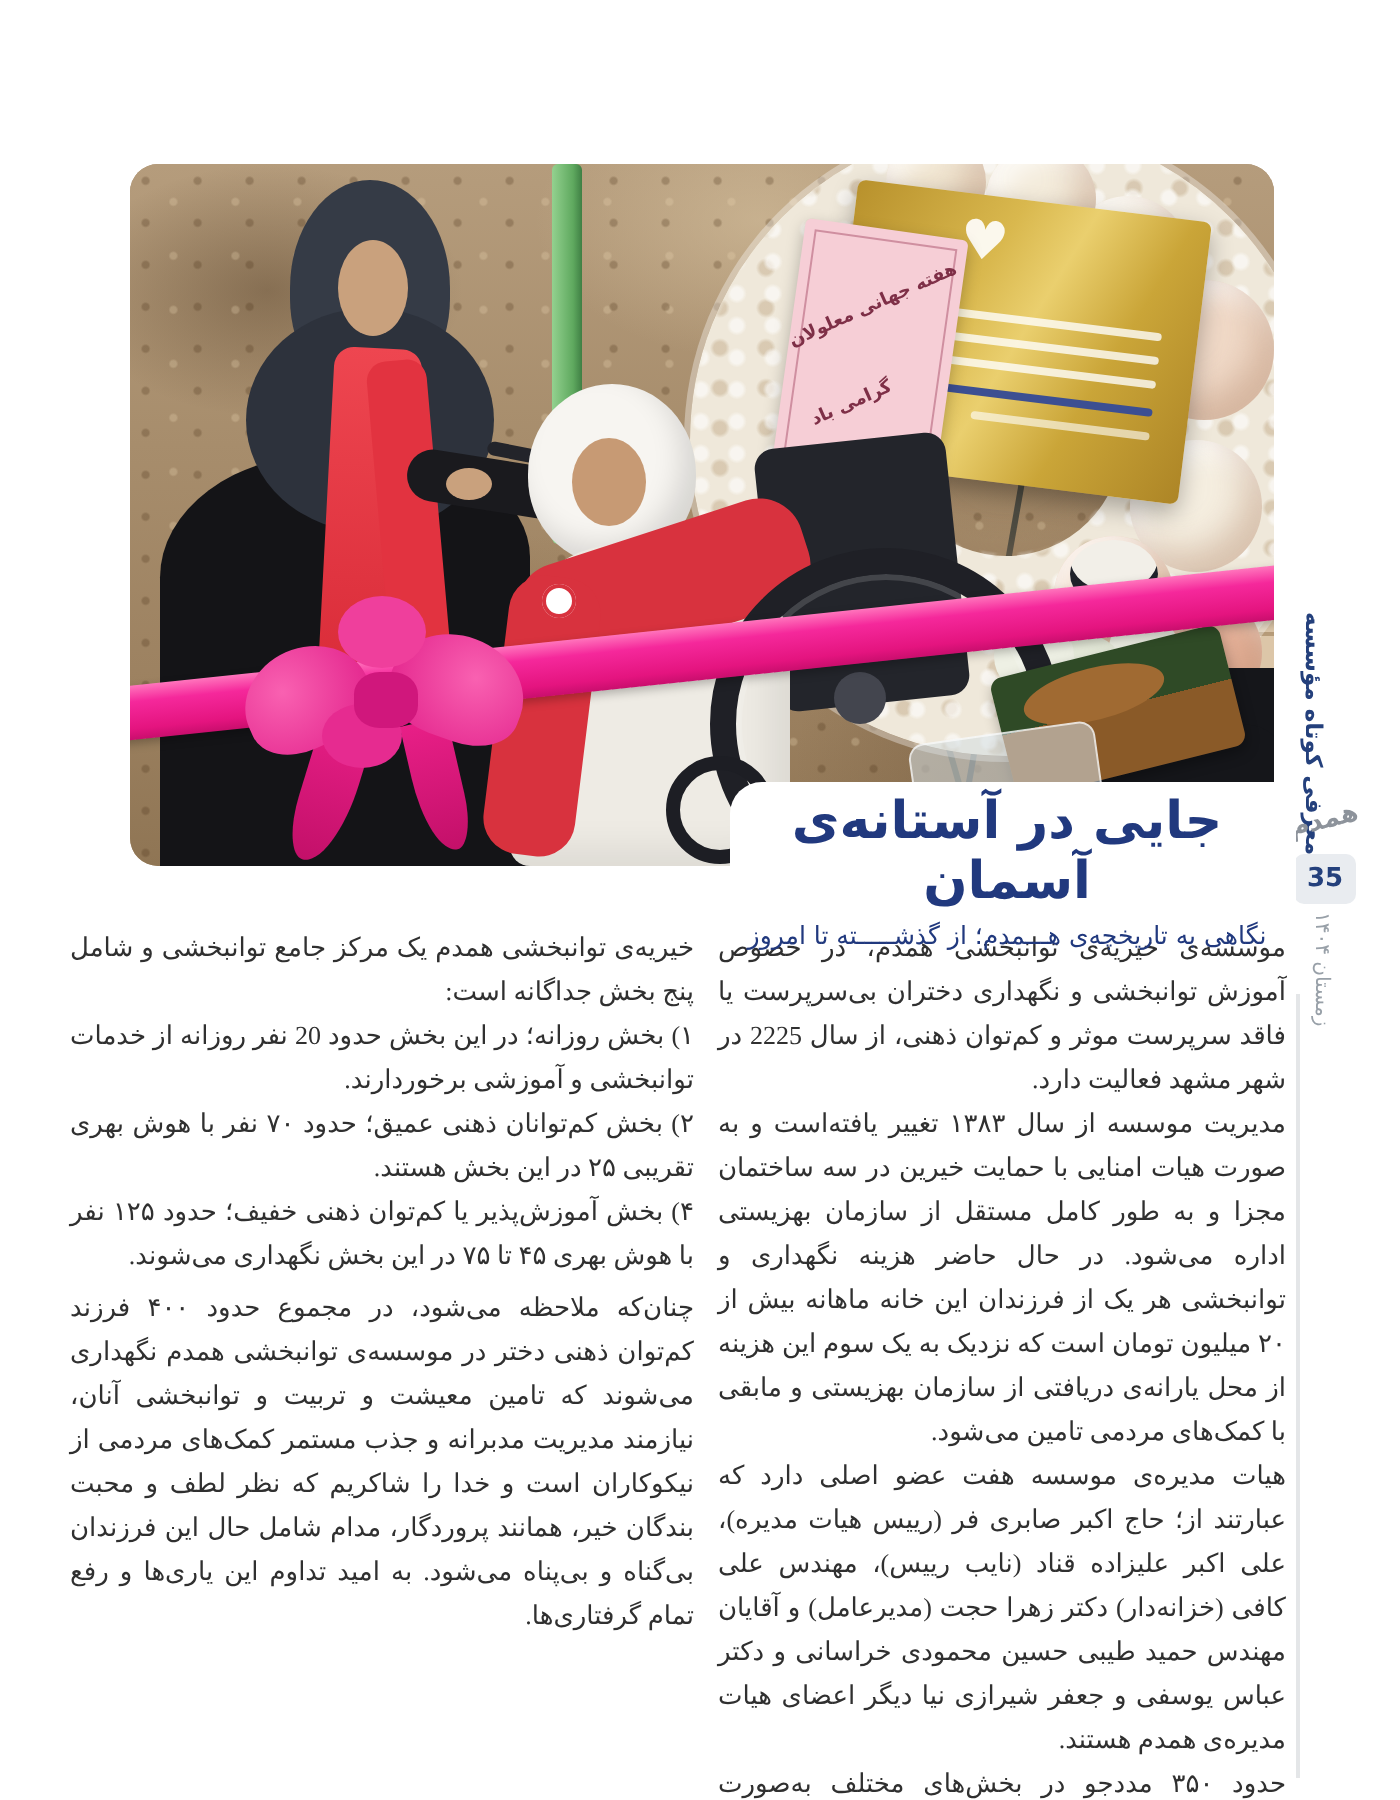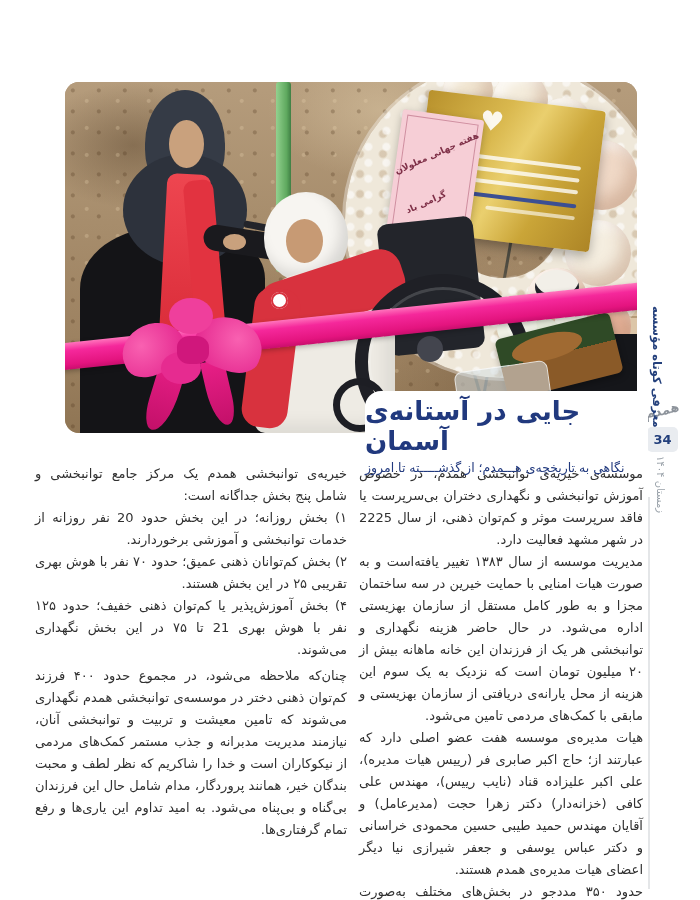--- a/index.html
+++ b/index.html
@@ -130,28 +130,28 @@
   .loop-t{left:46px;top:-2px;width:44px;height:36px;background:#ef3f9c;border-radius:50%;}
   .loop-b{left:38px;top:52px;width:40px;height:32px;background:#e62b90;border-radius:50%;}
   .knot{left:54px;top:36px;width:32px;height:28px;background:#d0177c;border-radius:40%;}
   .tail-l{left:28px;top:58px;width:27px;height:74px;transform:rotate(17deg);
     background:linear-gradient(180deg,#e81f87,#c31069);border-radius:0 0 60% 40%;}
   .tail-r{left:84px;top:60px;width:24px;height:66px;transform:rotate(-13deg);
     background:linear-gradient(180deg,#e81f87,#c31069);border-radius:0 0 40% 60%;}
 
   
   .headline-box{position:absolute;right:52px;top:391px;width:283px;height:67px;background:#fff;
-    border-radius:16px 0 0 0;z-index:10;padding:6px 6px 0 0;box-sizing:border-box;text-align:left;}
+    border-radius:16px 0 0 0;z-index:10;padding:6px 6px 0 0;box-sizing:border-box;text-align:center;}
   .headline-title{font-size:26px;font-weight:bold;color:#21397e;line-height:1.15;}
   .headline-sub{font-size:12.5px;font-weight:normal;color:#21397e;margin-top:3px;}
 
   
   .columns{position:absolute;right:57px;top:463px;width:608px;display:grid;
     grid-template-columns:284px 312px;column-gap:12px;direction:rtl;}
-  .col p{margin:0;font-size:13px;line-height:22px;text-align:justify;color:#303030;}
+  .col p{margin:0;font-size:13px;line-height:22px;text-align:justify;color:#303030;font-family:Liberation Serif, serif;}
   .col p.sp{margin-top:4px;}
 
   
   .sb-label{position:absolute;left:650px;top:306px;writing-mode:vertical-rl;
     font-size:11.5px;font-weight:bold;color:#24407c;letter-spacing:.5px;}
   .sb-logo{position:absolute;left:645px;top:403px;font-size:13px;font-weight:bold;color:#8d939b;
     transform:rotate(-14deg) skewX(-10deg);}
   .sb-badge{position:absolute;left:647px;top:427px;width:31px;height:25px;background:#e9ecf0;
     border-radius:5px;display:flex;align-items:center;justify-content:center;
     font-size:13px;font-weight:bold;color:#24407c;}
@@ -252,24 +252,24 @@
     <div class="col">
       <p>موسسه‌ی خیریه‌ی توانبخشی همدم، در خصوص آموزش توانبخشی و نگهداری دختران بی‌سرپرست یا فاقد سرپرست موثر و کم‌توان ذهنی، از سال 2225 در شهر مشهد فعالیت دارد.</p>
       <p>مدیریت موسسه از سال ۱۳۸۳ تغییر یافته‌است و به صورت هیات امنایی با حمایت خیرین در سه ساختمان مجزا و به طور کامل مستقل از سازمان بهزیستی اداره می‌شود. در حال حاضر هزینه نگهداری و توانبخشی هر یک از فرزندان این خانه ماهانه بیش از ۲۰ میلیون تومان است که نزدیک به یک سوم این هزینه از محل یارانه‌ی دریافتی از سازمان بهزیستی و مابقی با کمک‌های مردمی تامین می‌شود.</p>
       <p>هیات مدیره‌ی موسسه هفت عضو اصلی دارد که عبارتند از؛ حاج اکبر صابری فر (رییس هیات مدیره)، علی اکبر علیزاده قناد (نایب رییس)، مهندس علی کافی (خزانه‌دار) دکتر زهرا حجت (مدیرعامل) و آقایان مهندس حمید طیبی حسین محمودی خراسانی و دکتر عباس یوسفی و جعفر شیرازی نیا دیگر اعضای هیات مدیره‌ی همدم هستند.</p>
       <p>حدود ۳۵۰ مددجو در بخش‌های مختلف به‌صورت شبانه‌روزی زندگی می‌کنند و قریب ۵۰ نفر دیگر نیز از امکانات آموزشی و خدمات توانبخشی موسسه به صورت روزانه برخوردارند.</p>
     </div>
     <div class="col">
       <p>خیریه‌ی توانبخشی همدم یک مرکز جامع توانبخشی و شامل پنج بخش جداگانه است:</p>
       <p>۱) بخش روزانه؛ در این بخش حدود 20 نفر روزانه از خدمات توانبخشی و آموزشی برخوردارند.</p>
       <p>۲) بخش کم‌توانان ذهنی عمیق؛ حدود ۷۰ نفر با هوش بهری تقریبی ۲۵ در این بخش هستند.</p>
-      <p>۴) بخش آموزش‌پذیر یا کم‌توان ذهنی خفیف؛ حدود ۱۲۵ نفر با هوش بهری 21 تا ۷۵ در این بخش نگهداری می‌شوند.</p>
+      <p>۴) بخش آموزش‌پذیر یا کم‌توان ذهنی خفیف؛ حدود ۱۲۵ نفر با هوش بهری ۴۵ تا ۷۵ در این بخش نگهداری می‌شوند.</p>
       <p class="sp">چنان‌که ملاحظه می‌شود، در مجموع حدود ۴۰۰ فرزند کم‌توان ذهنی دختر در موسسه‌ی توانبخشی همدم نگهداری می‌شوند که تامین معیشت و تربیت و توانبخشی آنان، نیازمند مدیریت مدبرانه و جذب مستمر کمک‌های مردمی از نیکوکاران است و خدا را شاکریم که نظر لطف و محبت بندگان خیر، همانند پروردگار، مدام شامل حال این فرزندان بی‌گناه و بی‌پناه می‌شود. به امید تداوم این یاری‌ها و رفع تمام گرفتاری‌ها.</p>
     </div>
   </div>
 
   <div class="sb-label">معرفی کوتاه مؤسسه</div>
   <div class="sb-logo">همدم</div>
-  <div class="sb-badge">34</div>
+  <div class="sb-badge">35</div>
   <div class="sb-issue">زمستان ۱۴۰۴</div>
   <div class="sb-line"></div>
 
 </div>
 
 </body></html>

